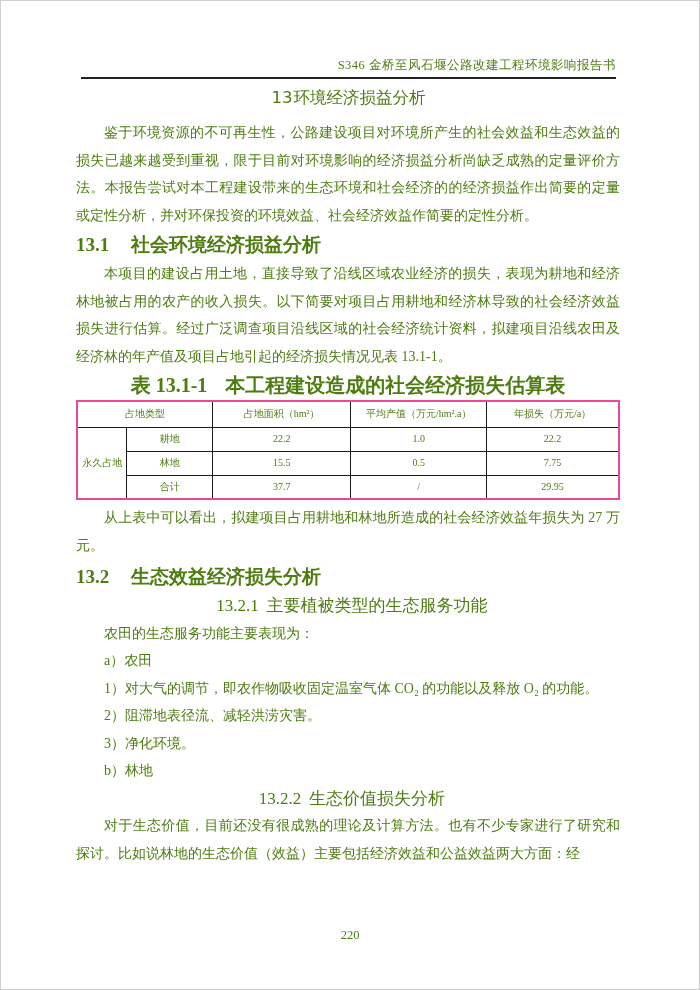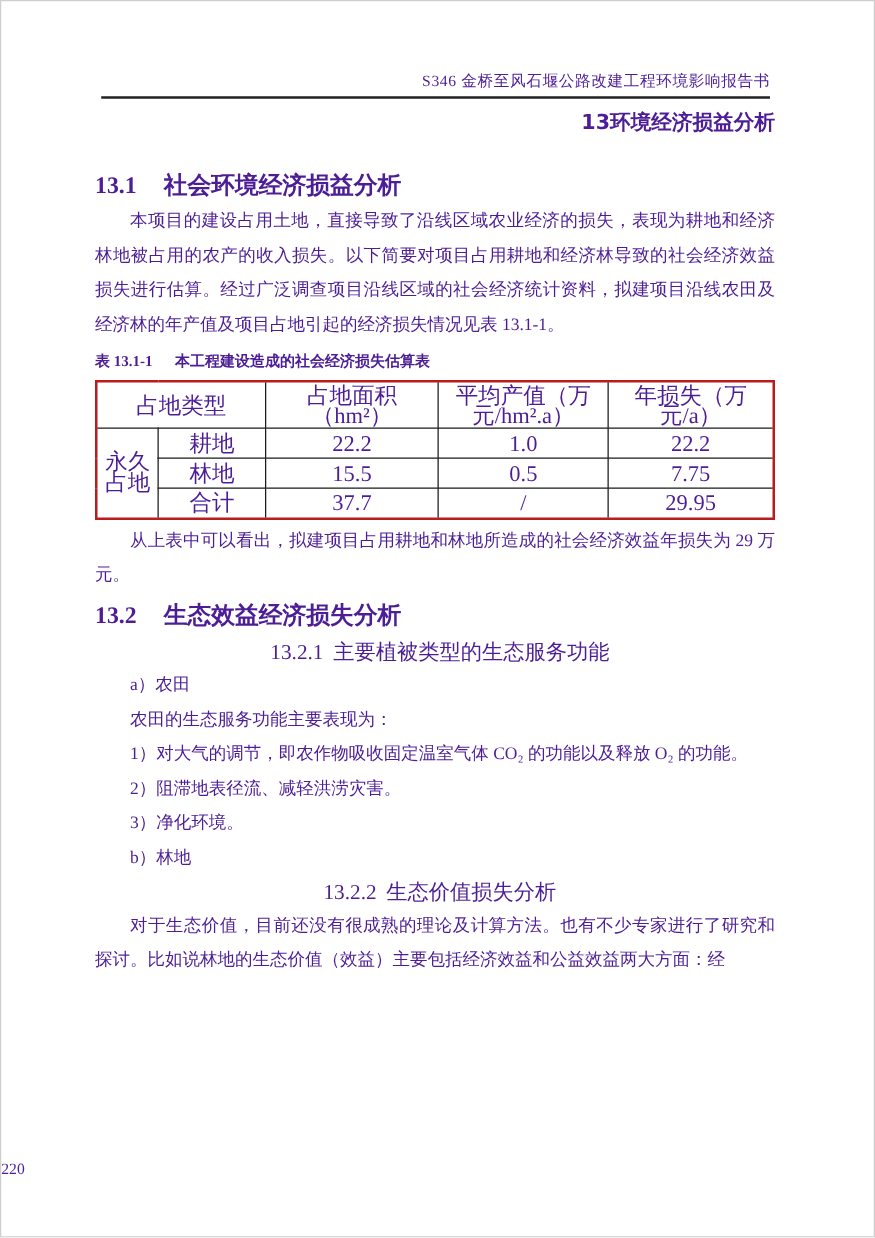--- a/index.html
+++ b/index.html
@@ -3,96 +3,97 @@
 <meta charset="utf-8">
 <style>
   * { margin:0; padding:0; box-sizing:border-box; }
   html,body { background:#f2f2f2; }
   .page {
     position:relative;
     width:700px; height:990px;
     background:#ffffff;
     border:1px solid #cfcfcf;
     font-family:"Liberation Serif","DejaVu Serif",serif;
-    color:#4c1d95;
+    color:#4d7c0f;
     overflow:hidden;
   }
   
   .hdr {
     position:absolute; top:56px; left:80px; right:83px;
     text-align:right;
     font-size:12.5px; line-height:16px;
     padding-bottom:4px;
     border-bottom:2px solid #222;
     letter-spacing:0.5px;
   }
   
   .content {
     position:absolute; top:82px; left:75px; width:544px;
     font-size:14px; line-height:27.5px;
     text-align:justify;
   }
   .h1 {
     font-family:"DejaVu Sans","Liberation Sans",sans-serif;
-    font-weight:bold; font-size:16.5px; line-height:30px;
-    margin-bottom:20px; text-align:right;
+    font-weight:normal; font-size:16.5px; line-height:30px;
+    margin-bottom:6px; text-align:center;
   }
   .h1 .hnum { display:inline-block; min-width:23px; }
   .h2 {
     font-family:"DejaVu Sans","Liberation Sans",sans-serif;
     font-weight:bold; font-size:19px; line-height:30px; text-align:left;
   }
   .h2 .hnum { display:inline-block; min-width:55px; font-family:"Liberation Serif",serif; font-weight:bold; }
   .h3 { font-size:17px; line-height:27.5px; text-align:center; }
   .h3 .hnum { display:inline-block; min-width:58px; }
   p.body { text-indent:2em; }
   p.item { text-indent:2em; text-align:left; }
   
   .tbl-caption {
-    text-align:left;
+    text-align:center;
     font-family:"DejaVu Sans","Liberation Sans",sans-serif;
-    font-weight:bold; font-size:12px; line-height:22px;
+    font-weight:bold; font-size:20px; line-height:22px;
     margin:4px 0 4px; text-indent:0;
   }
   .tbl-caption .cap-label { margin-right:18px; font-family:"Liberation Serif",serif; font-weight:bold; }
   table.loss {
     width:100%; border-collapse:collapse;
-    border:2px solid #b91c1c;
-    font-size:18px; text-align:center;
+    border:2px solid #ec4899;
+    font-size:10px; text-align:center;
     line-height:16px;
   }
   table.loss th, table.loss td {
     border:1px solid #1a1a1a;
     font-weight:normal;
     padding:2px 3px;
   }
   table.loss thead th { height:26px; }
   table.loss tbody td { height:24px; }
   td.group { width:50px; line-height:17px; }
   
   .pageno {
     position:absolute; bottom:46px; left:0; right:0;
-    text-align:left; font-size:12.5px;
+    text-align:center; font-size:12.5px;
   }
 </style>
 </head>
 <body>
 
 <div class="page">
 
   <div class="hdr">
     <span>S346 金桥至风石堰公路改建工程环境影响报告书</span>
   </div>
 
   <div class="content">
 
     <div class="h1">
       <span class="hnum">13</span><span>环境经济损益分析</span>
     </div>
 
+    <p class="body">鉴于环境资源的不可再生性，公路建设项目对环境所产生的社会效益和生态效益的损失已越来越受到重视，限于目前对环境影响的经济损益分析尚缺乏成熟的定量评价方法。本报告尝试对本工程建设带来的生态环境和社会经济的的经济损益作出简要的定量或定性分析，并对环保投资的环境效益、社会经济效益作简要的定性分析。</p>
 
     <div class="h2">
       <span class="hnum">13.1</span><span>社会环境经济损益分析</span>
     </div>
 
     <p class="body">本项目的建设占用土地，直接导致了沿线区域农业经济的损失，表现为耕地和经济林地被占用的农产的收入损失。以下简要对项目占用耕地和经济林导致的社会经济效益损失进行估算。经过广泛调查项目沿线区域的社会经济统计资料，拟建项目沿线农田及经济林的年产值及项目占地引起的经济损失情况见表 13.1-1。</p>
 
     <div class="tbl-caption">
       <span class="cap-label">表 13.1-1</span><span>本工程建设造成的社会经济损失估算表</span>
     </div>
@@ -129,32 +130,32 @@
         </tr>
         <tr>
           <td>合计</td>
           <td>37.7</td>
           <td>/</td>
           <td>29.95</td>
         </tr>
       </tbody>
     </table>
 
-    <p class="body" style="margin-top:4px">从上表中可以看出，拟建项目占用耕地和林地所造成的社会经济效益年损失为 29 万元。</p>
+    <p class="body" style="margin-top:4px">从上表中可以看出，拟建项目占用耕地和林地所造成的社会经济效益年损失为 27 万元。</p>
 
     <div class="h2" style="margin-top:2px">
       <span class="hnum">13.2</span><span>生态效益经济损失分析</span>
     </div>
 
     <div class="h3">
       <span class="hnum">13.2.1</span><span>主要植被类型的生态服务功能</span>
     </div>
 
+    <p class="item">农田的生态服务功能主要表现为：</p>
     <p class="item">a）农田</p>
-    <p class="item">农田的生态服务功能主要表现为：</p>
     <p class="item">1）对大气的调节，即农作物吸收固定温室气体 CO₂ 的功能以及释放 O₂ 的功能。</p>
     <p class="item">2）阻滞地表径流、减轻洪涝灾害。</p>
     <p class="item">3）净化环境。</p>
     <p class="item">b）林地</p>
 
 
     <div class="h3">
       <span class="hnum">13.2.2</span><span>生态价值损失分析</span>
     </div>
 

